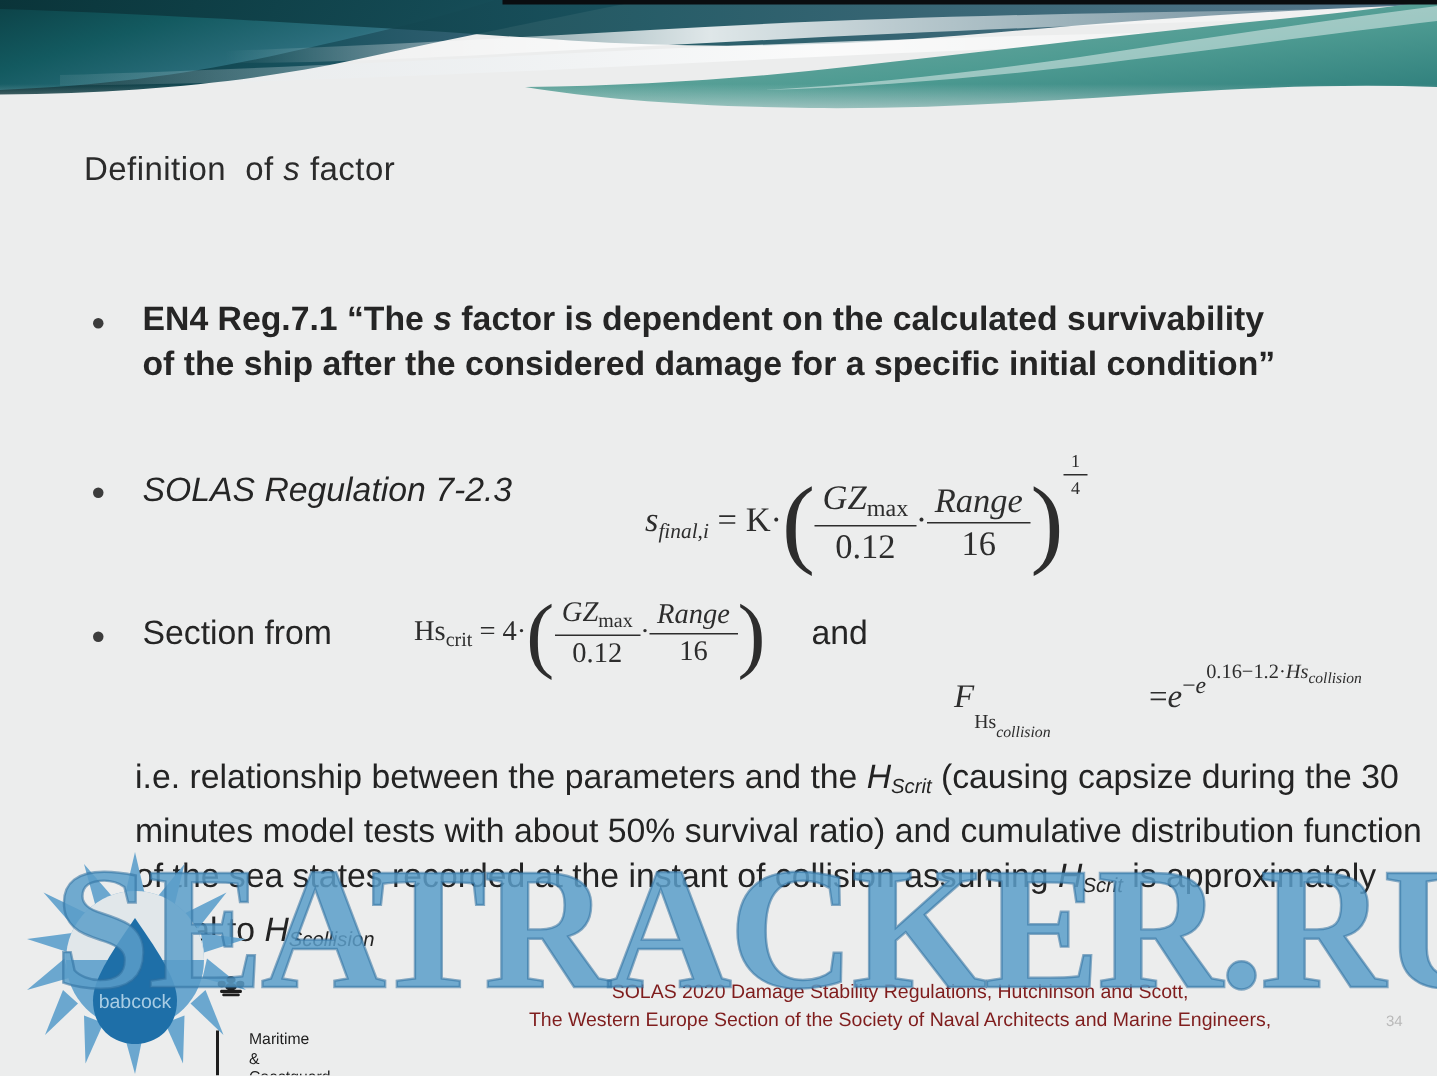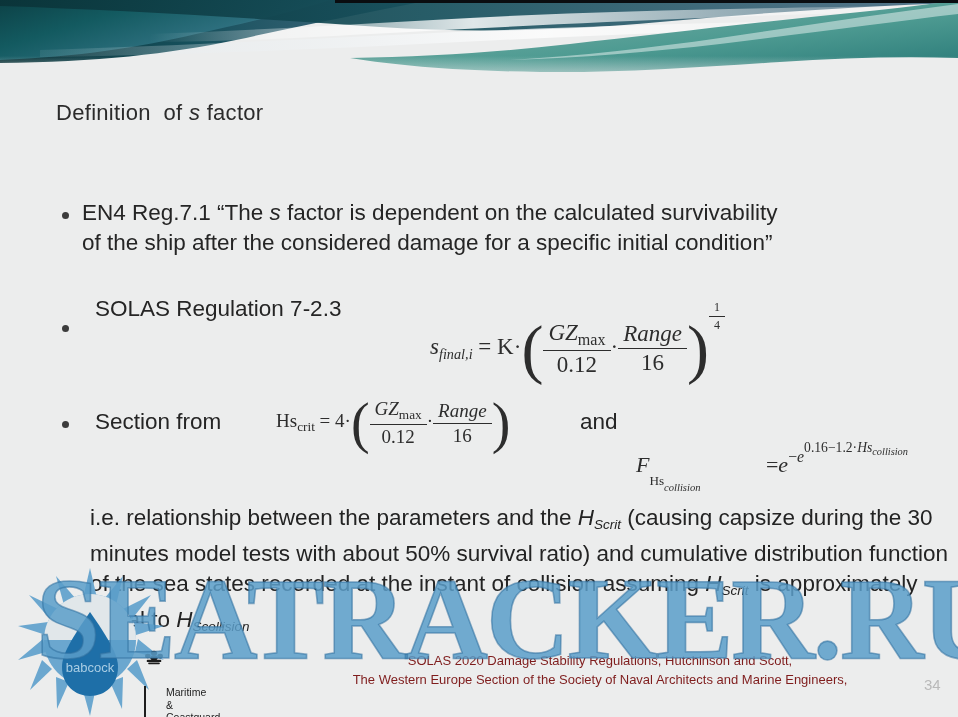--- a/index.html
+++ b/index.html
@@ -58,21 +58,21 @@
   }
   .para i{font-style:italic;}
   .para .ssub{font-size:.60em;font-style:italic;vertical-align:-.28em;}
 
   
   .footer{
     position:absolute;left:300px;top:652px;width:600px;
     text-align:center;font-size:13px;line-height:18.5px;color:#7f1d1d;
   }
   .pagenum{
-    position:absolute;left:924px;top:676px;font-size:15px;color:#b9b9b9;
+    position:absolute;left:924px;top:676px;font-size:10px;color:#b9b9b9;
   }
 
   
   .babcock{position:absolute;left:18px;top:568px;width:150px;height:149px;}
   .mca{position:absolute;left:144px;top:650px;width:66px;height:60px;}
   .mca .crown{width:20px;height:15px;}
   .mca .mtxt{
     font-size:10.5px;line-height:12.6px;color:#1d1d1d;
     border-left:2px solid #1d1d1d;padding-left:20px;margin-top:17px;
   }
@@ -149,44 +149,44 @@
                C580,58 650,52 720,44 C810,33 890,22 958,14 Z" fill="#ffffff" opacity="0.45"></path>
 
       <rect x="0" y="56" width="958" height="34" fill="url(#gFadeBot)"></rect>
     </svg>
     <div class="topline"></div>
   </div>
 
   <div class="title"><span>Definition  of </span><i>s</i><span> factor</span></div>
 
   <div class="bullet-dot" style="left:62px;top:212px;"></div>
-  <div class="btxt" style="left:82px;top:198px;width:850px;">
+  <div class="btxt" style="left:95px;top:198px;width:850px;font-weight:bold;">
     <span>EN4 Reg.7.1 “The </span><i>s</i><span> factor is dependent on the calculated survivability</span><br>
     <span>of the ship after the considered damage for a specific initial condition”</span>
   </div>
 
   <div class="bullet-dot" style="left:62px;top:325px;"></div>
-  <div class="btxt" style="left:95px;top:294px;">SOLAS Regulation 7-2.3</div>
+  <div class="btxt" style="left:95px;top:312px;font-style:italic;">SOLAS Regulation 7-2.3</div>
 
   <div class="math" style="left:430px;top:300px;font-size:23px;white-space:nowrap;">
     <span class="mi">s</span><span class="mi sub">final,i</span>
     <span class="mu">=</span>
     <span class="mu">K</span><span class="mu">·</span><span class="paren" style="font-size:66px;line-height:0.52;vertical-align:middle;">(</span><span class="frac"><span class="num"><span class="mi">GZ</span><span class="mu sub2">max</span></span><span class="den mu">0.12</span></span><span class="mu">·</span><span class="frac"><span class="num mi">Range</span><span class="den mu">16</span></span><span class="paren" style="font-size:66px;line-height:0.52;vertical-align:middle;">)</span><span class="frac" style="font-size:12px;vertical-align:2.1em;"><span class="num mu">1</span><span class="den mu">4</span></span>
   </div>
 
   <div class="bullet-dot" style="left:62px;top:421px;"></div>
   <div class="btxt" style="left:95px;top:407px;">Section from</div>
 
   <div class="math" style="left:276px;top:398px;font-size:19px;white-space:nowrap;">
     <span class="mu">Hs</span><span class="mu sub2">crit</span>
     <span class="mu">=</span>
     <span class="mu">4</span><span class="mu">·</span><span class="paren" style="font-size:56px;line-height:0.5;vertical-align:middle;">(</span><span class="frac"><span class="num"><span class="mi">GZ</span><span class="mu sub2">max</span></span><span class="den mu">0.12</span></span><span class="mu">·</span><span class="frac"><span class="num mi">Range</span><span class="den mu">16</span></span><span class="paren" style="font-size:56px;line-height:0.5;vertical-align:middle;">)</span>
   </div>
 
-  <div class="btxt" style="left:580px;top:407px;">and</div>
+  <div class="btxt" style="left:541px;top:407px;">and</div>
 
   <div class="math" style="left:636px;top:400px;font-size:22px;white-space:nowrap;margin-top:40px;">
     <span class="mi">F</span><span style="display:inline-block;vertical-align:-1.0em;font-size:.60em;"><span class="mu">Hs</span><span class="mi" style="font-size:.80em;display:inline-block;vertical-align:-.55em;">collision</span></span>
     <span style="display:inline-block;width:60px;"></span><span class="mu">=</span><span class="mi">e</span><span style="display:inline-block;vertical-align:.62em;font-size:.72em;"><span class="mu">−</span><span class="mi">e</span><span style="display:inline-block;vertical-align:.72em;font-size:.86em;"><span class="mu">0.16−1.2</span><span class="mu">·</span><span class="mi">Hs</span><span class="mi" style="font-size:.76em;display:inline-block;vertical-align:-.28em;">collision</span></span></span>
   </div>
 
   <div class="para"><span>i.e. relationship between the parameters and the </span><i>H</i><span class="ssub">Scrit</span><span> (causing capsize during the 30 minutes model tests with about 50% survival ratio) and cumulative distribution function of the sea states recorded at the instant of collision assuming </span><i>H</i><span class="ssub">Scrit</span><span> is approximately equal to </span><i>H</i><span class="ssub">Scollision</span></div>
 
   <div class="babcock">
     <svg width="150" height="149" viewBox="0 0 150 149">

